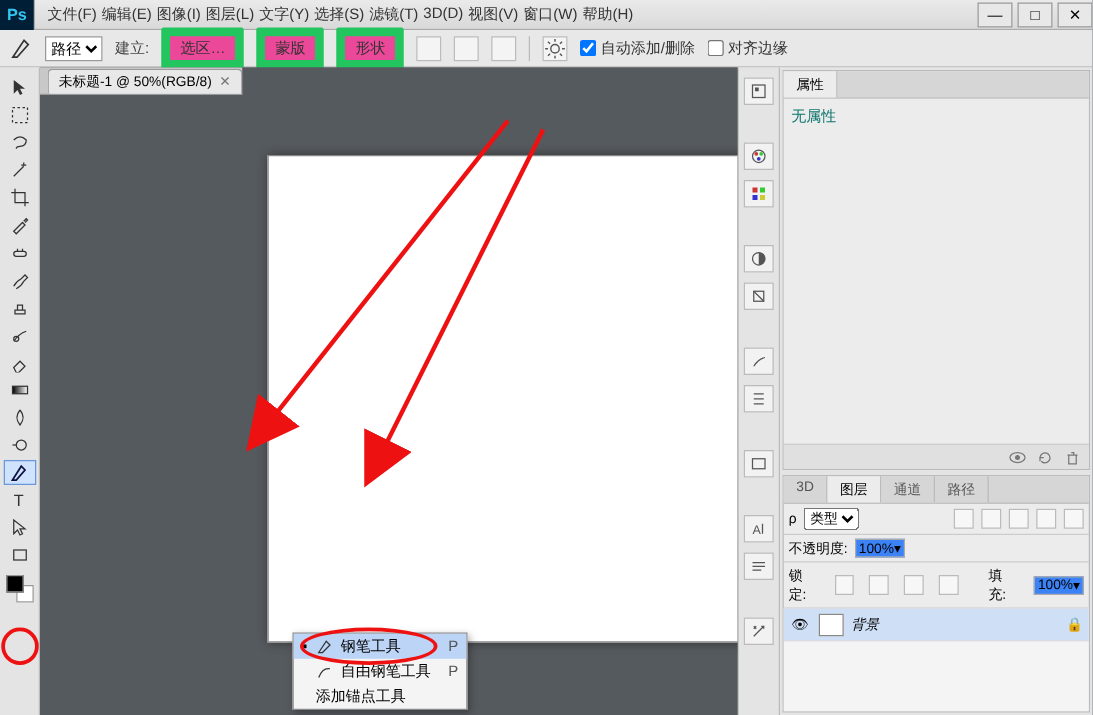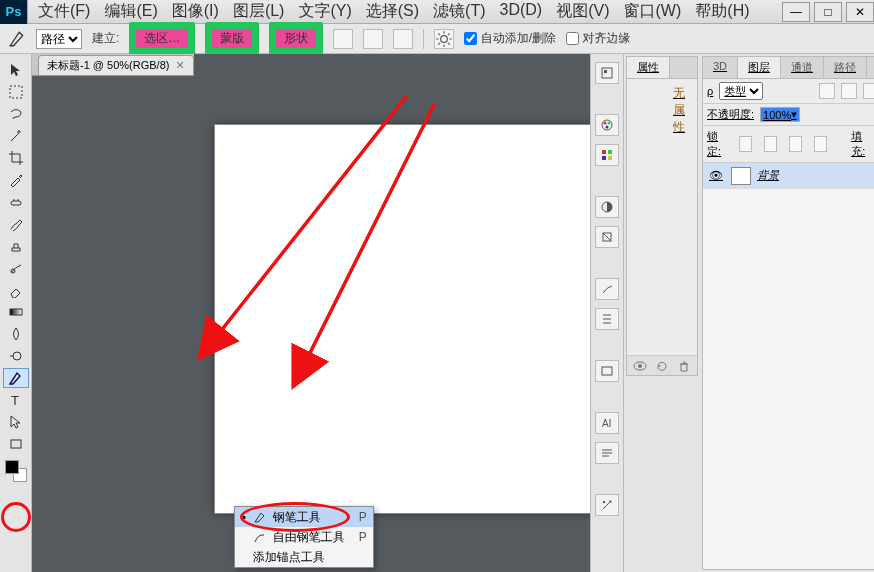--- a/index.html
+++ b/index.html
@@ -1,19 +1,19 @@
 <!DOCTYPE html>
 <html><head>
 <meta charset="utf-8">
 <style>
   * { box-sizing: border-box; margin: 0; padding: 0; font-family: "Microsoft YaHei", "SimSun", sans-serif; }
   body { width: 874px; height: 572px; background: #f0f0f0; overflow: hidden; position: relative; }
   .titlebar { height: 24px; background: linear-gradient(#eaeaea,#d9d9d9); border-bottom:1px solid #aaa; display:flex; align-items:center; }
   .ps-logo { width:28px; height:24px; background:#001e36; color:#31c5f0; font-weight:bold; font-size:13px; display:flex; align-items:center; justify-content:center; border-right:1px solid #aaa;}
-  .menubar { display:flex; gap:14px; padding:0 10px; font-size:16px; color:#333; flex:1;}
+  .menubar { display:flex; gap:4px; padding:0 10px; font-size:12px; color:#333; flex:1;}
   .menubar span { cursor:default; }
   .winbtns { display:flex; margin-left:auto; }
   .winbtn { width:28px; height:20px; border:1px solid #999; background:#e8e8e8; margin-left:4px; display:flex; align-items:center; justify-content:center; font-size:12px;}
   .optbar { height:30px; background:#e8e8e8; border-bottom:1px solid #bbb; display:flex; align-items:center; padding:0 8px; gap:10px; font-size:12px; color:#333;}
   .optbar .pentiny { width:18px; height:18px; display:flex; align-items:center; justify-content:center;}
   .optbar select { font-size:12px; height:20px; border:1px solid #999; background:#fff;}
   .optbar .lbl { color:#444; }
   .optbar .btn { border:7px solid #22c55e; background:#ec4899; padding:1px 8px; border-radius:2px; font-size:12px;}
   .optbar .iconbtn { width:20px; height:20px; border:1px solid #bbb; background:#f4f4f4;}
   .optbar .sep { width:1px; height:20px; background:#bbb;}
@@ -43,26 +43,26 @@
   .flyout-row .dot { width:6px; display:inline-block; text-align:center;}
   .flyout-row .ico { width:14px; height:14px; display:flex; align-items:center; justify-content:center;}
   .flyout-row .sc { margin-left:auto; color:#555;}
   .red-ellipse { position:absolute; border:3px solid #e11; border-radius:50%; pointer-events:none;}
   
   .rightstrip { width:34px; background:#e4e4e4; border-left:1px solid #bbb; border-right:1px solid #bbb; display:flex; flex-direction:column; align-items:center; padding-top:8px; gap:8px;}
   .ricon { width:24px; height:22px; border:1px solid #bbb; background:#f2f2f2; display:flex; align-items:center; justify-content:center;}
   .ricon svg { width:14px; height:14px;}
   .rspacer { height:14px;}
   
-  .rightpanels { width:250px; background:#e4e4e4; display:flex; flex-direction:row;text-decoration:underline;}
+  .rightpanels { width:250px; background:#e4e4e4; display:flex; flex-direction:column;}
   .panel { border:1px solid #bbb; background:#ececec; margin:2px; display:flex; flex-direction:column;}
   .panel-tabs { display:flex; background:#d6d6d6; border-bottom:1px solid #bbb; font-size:11px;}
   .ptab { padding:3px 10px; border-right:1px solid #bbb; background:#d6d6d6; color:#555;}
   .ptab.active { background:#ececec; color:#000;}
-  .panel-body { flex:1; padding:6px; font-size:12px; color:#a16207; background:#ececec;margin-left:40px;}
+  .panel-body { flex:1; padding:6px; font-size:12px; color:#0f766e; background:#ececec;}
   .prop-panel { height:320px;}
   .iconrow { display:flex; gap:6px; align-items:center;}
   .mini { width:16px; height:16px; border:1px solid #bbb; background:#f7f7f7;}
   .layers-toolbar { display:flex; align-items:center; gap:6px; padding:3px 4px; border-bottom:1px solid #ccc; font-size:11px;}
   .layers-toolbar select{ font-size:11px; height:18px;}
   .layers-row2 { display:flex; align-items:center; gap:6px; padding:3px 4px; border-bottom:1px solid #ccc; font-size:11px;}
   .pctbox { display:flex; align-items:center; border:1px solid #aaa; background:#3b82f6; padding:0 2px; font-size:11px;}
   .lockrow { display:flex; align-items:center; gap:12px; padding:3px 4px; border-bottom:1px solid #ccc; font-size:11px;}
   .layerlist { background:#f4f4f4; }
   .layer-item { display:flex; align-items:center; height:26px; border-bottom:1px solid #ddd; background:#cfe0f6; font-size:11px; padding:0 4px; gap:6px;}

